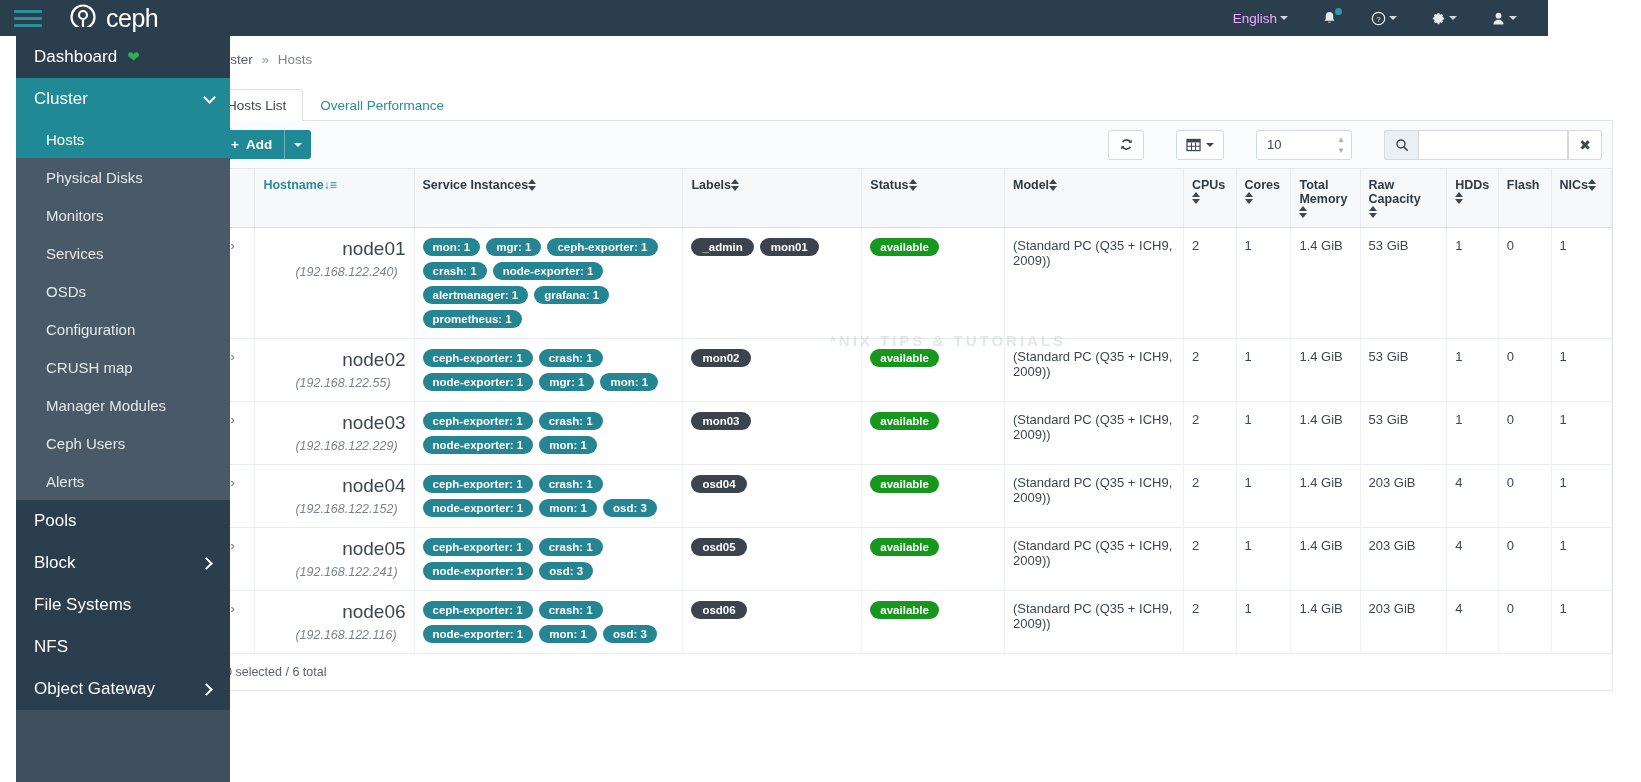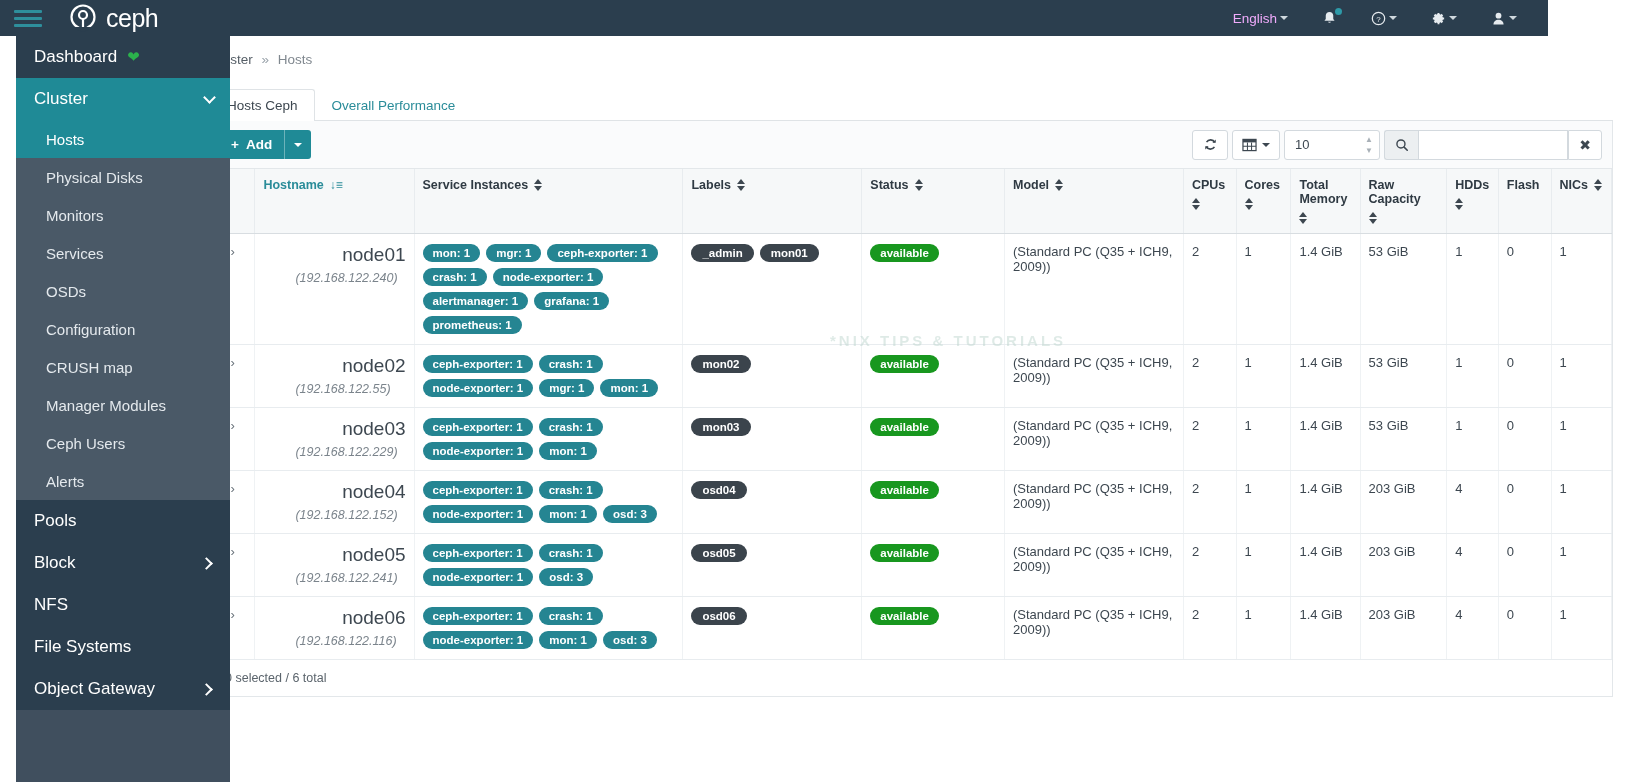--- a/index.html
+++ b/index.html
@@ -101,21 +101,21 @@
     display: flex; align-items: center; background: #1f8a96; color: #fff;
     height: 29px; border-radius: 3px; font-size: 13.5px; font-weight: bold; cursor: pointer;
   }
   #add-btn .lbl { padding: 0 12px 0 10px; display: flex; align-items: center; gap: 7px; }
   #add-btn .split { border-left: 1px solid rgba(255,255,255,.35); padding: 0 9px;
                     display: flex; align-items: center; height: 100%; }
   .caret-w { width: 0; height: 0; border-left: 4px solid transparent;
              border-right: 4px solid transparent; border-top: 4px solid #ffffff; }
   .caret-dk { width: 0; height: 0; border-left: 4px solid transparent;
               border-right: 4px solid transparent; border-top: 4px solid #3d4750; }
-  .tb-right { margin-left: auto; display: flex; align-items: center; gap: 4px; }
+  .tb-right { margin-left: auto; display: flex; align-items: center; gap: 32px; }
   .tb-btn {
     height: 30px; min-width: 36px; border: 1px solid #d3d9de; background: #fff;
     border-radius: 3px; display: flex; align-items: center; justify-content: center;
     gap: 5px; padding: 0 9px; cursor: pointer;
   }
   #per-page {
     height: 30px; width: 96px; border: 1px solid #d3d9de; border-radius: 3px;
     background: #fff; display: flex; align-items: center; padding: 0 6px 0 10px;
     font-size: 13px; color: #3d4750;
   }
@@ -136,21 +136,21 @@
     border-radius: 0 3px 3px 0; display: flex; align-items: center;
     justify-content: center; cursor: pointer; font-size: 14px; color: #3d4750;
   }
   
   table { border-collapse: collapse; width: 100%; table-layout: fixed; }
   thead th {
     background: #f6f8f9; border-bottom: 1px solid #d8dde1; border-right: 1px solid #e8ecef;
     font-size: 12.5px; color: #2f3a43; font-weight: bold; text-align: left;
     padding: 9px 8px; vertical-align: top; height: 46px;
   }
-  thead th .hd { display: flex; align-items: center; gap: 6px; flex-wrap: wrap; }
+  thead th .hd { display: flex; align-items: center; gap: 0; flex-wrap: wrap; }
   th.sorted .htxt { color: #2a8c99; }
   .sortc { display: inline-flex; flex-direction: column; line-height: 0; gap: 2px; }
   .sortc i { width: 0; height: 0; border-left: 4px solid transparent;
              border-right: 4px solid transparent; display: block; }
   .sortc i.up { border-bottom: 5px solid #3d4750; }
   .sortc i.dn { border-top: 5px solid #3d4750; }
   .sort-az { color: #2a8c99; font-size: 12px; }
   tbody td {
     border-bottom: 1px solid #e8ecef; border-right: 1px solid #eff2f4;
     font-size: 13px; color: #3d4750; padding: 10px 8px; vertical-align: top;
@@ -285,42 +285,42 @@
 
   <div id="sidebar-bottom">
       <div class="nav-group plain">
         <span>Pools</span>
       </div>
       <div class="nav-group plain">
         <span>Block</span>
         <span class="chev right"></span>
       </div>
       <div class="nav-group plain">
+        <span>File Systems</span>
+      </div>
+      <div class="nav-group plain">
         <span>NFS</span>
-      </div>
-      <div class="nav-group plain">
-        <span>File Systems</span>
       </div>
       <div class="nav-group plain">
         <span>Object Gateway</span>
         <span class="chev right"></span>
       </div>
     </div>
 </div>
 
 <div id="main">
 
   <div id="breadcrumb">
     <span>Cluster</span>
     <span class="sep">»</span>
     <span class="crumb-last">Hosts</span>
   </div>
 
   <div id="tabs">
-    <div class="tab active">Hosts Ceph</div>
+    <div class="tab active">Hosts List</div>
     <div class="tab inactive">Overall Performance</div>
   </div>
 
   <div id="panel">
 
     <div id="toolbar">
       <div id="add-btn">
         <span class="lbl">
           <span>+</span>
           <span>Add</span>

